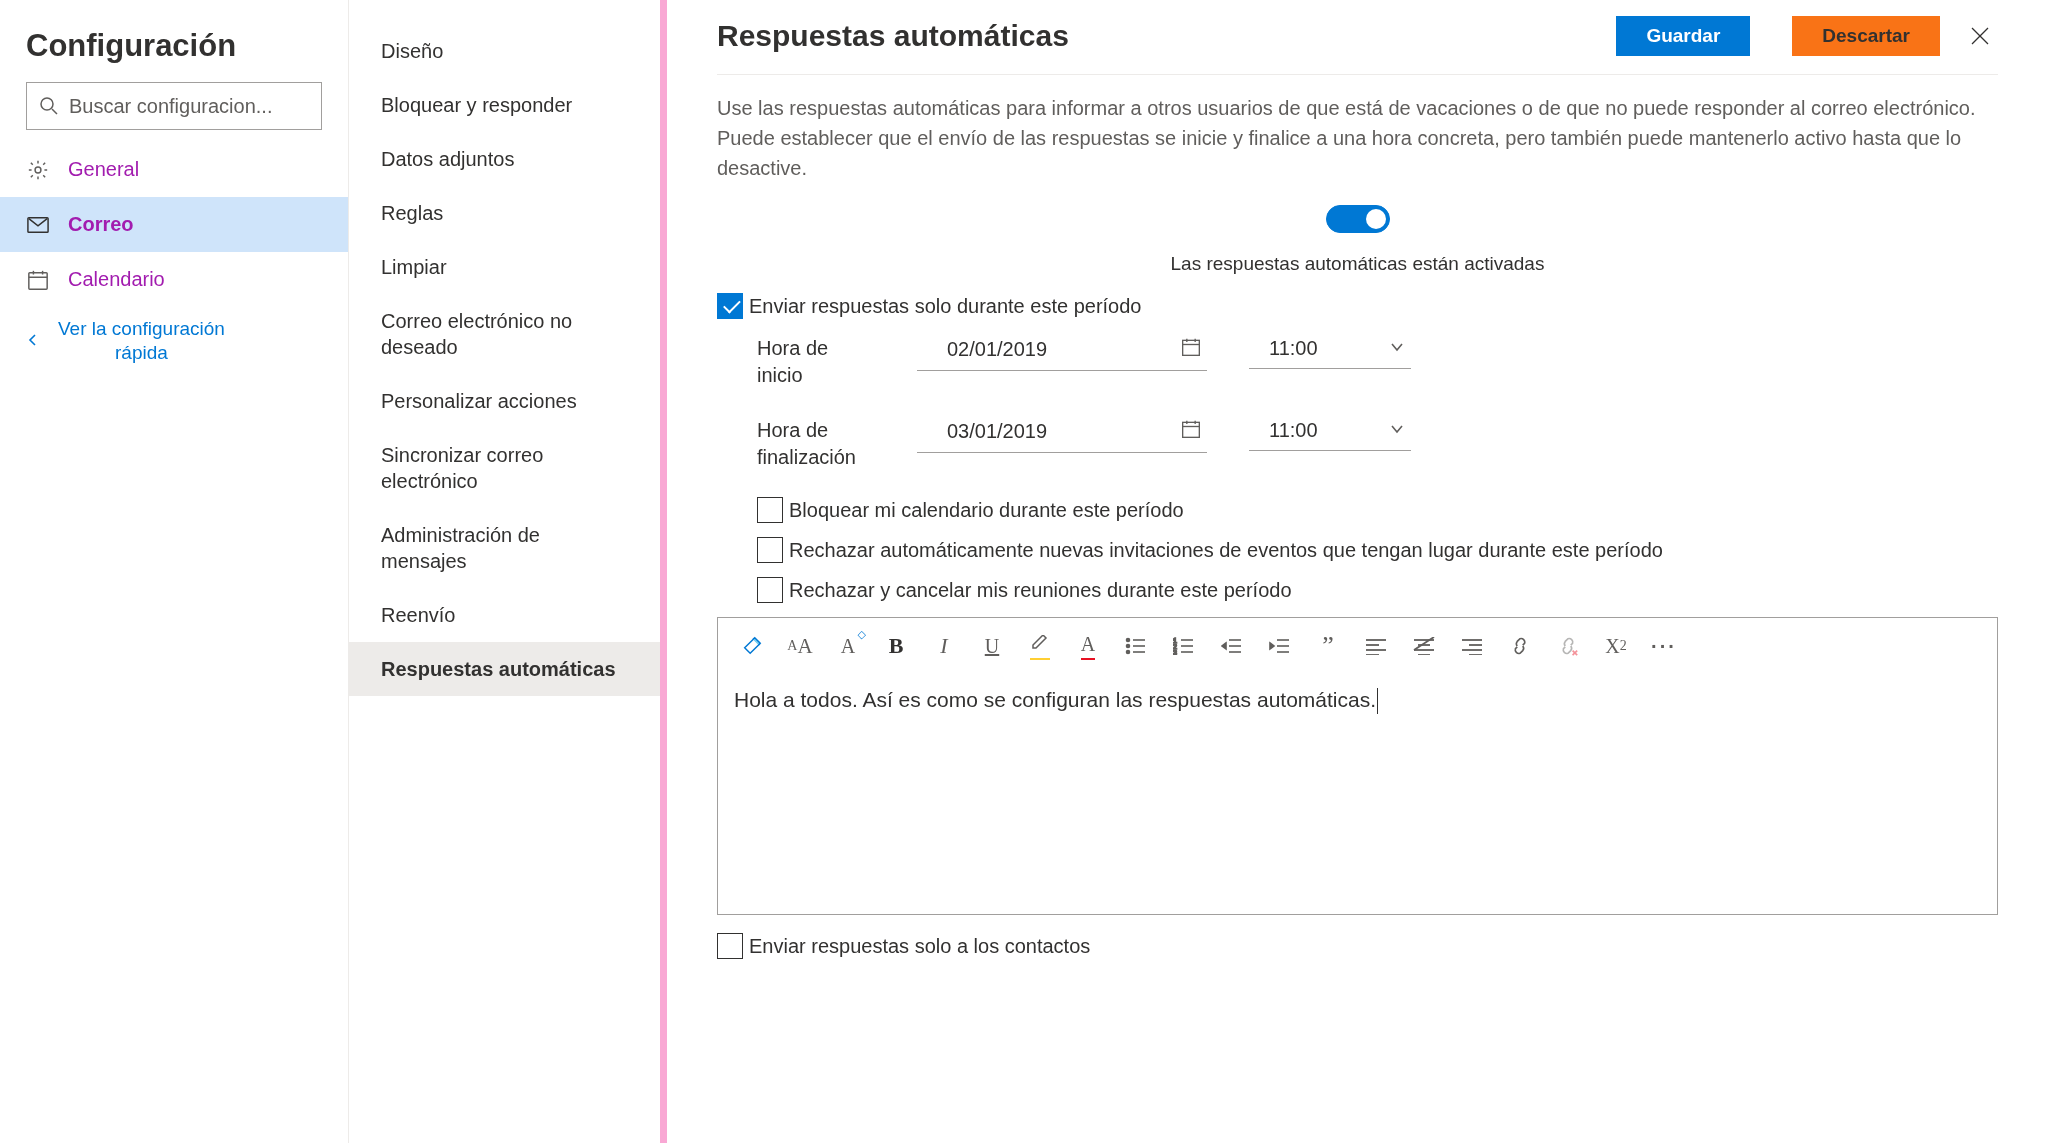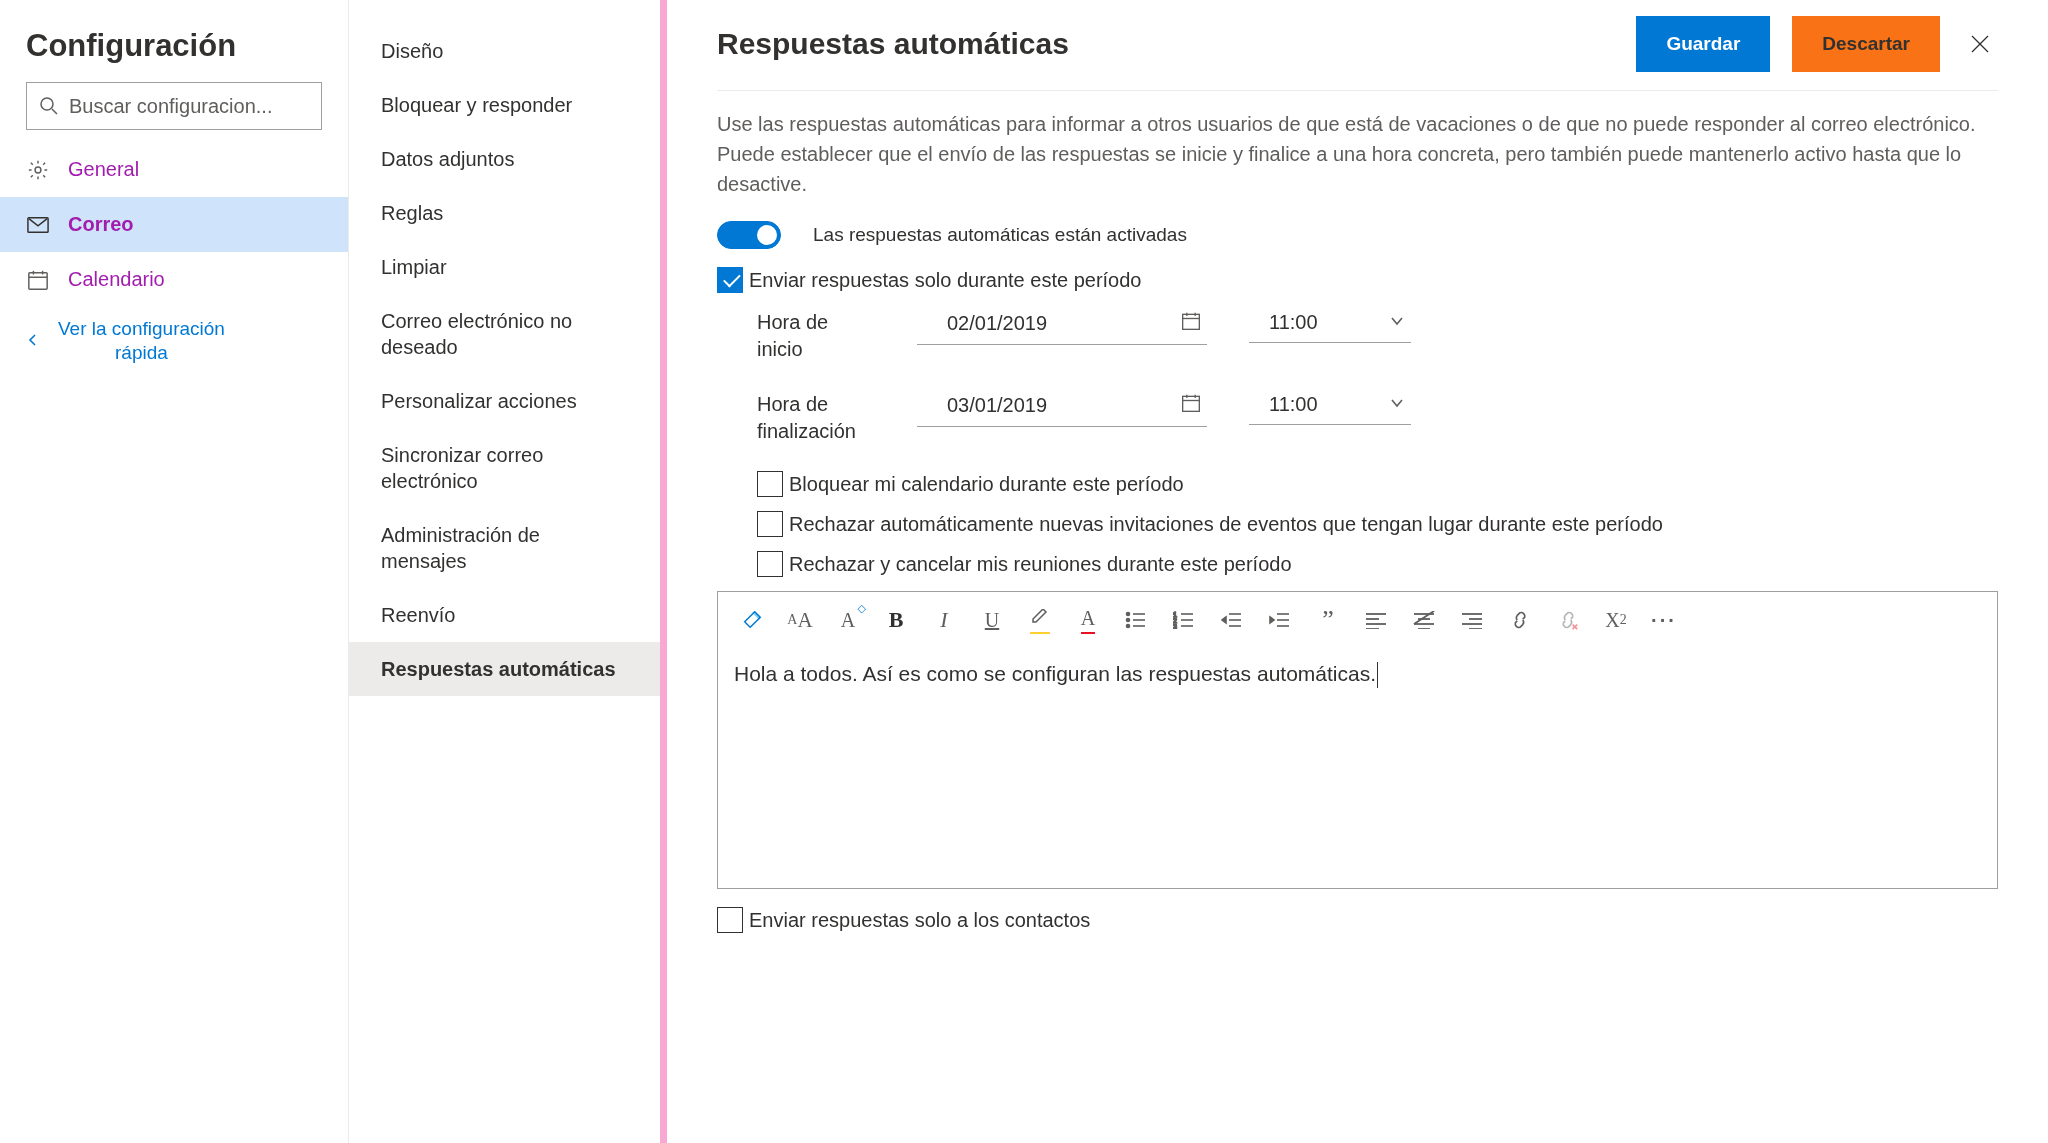--- a/index.html
+++ b/index.html
@@ -91,39 +91,40 @@
     padding-bottom: 18px;
     border-bottom:1px solid #edebe9;
     margin-bottom: 18px;
   }
   .header-row h2 {
     font-size: 30px;
     font-weight: 600;
   }
   .header-actions { display:flex; align-items:center; gap:22px; }
   .btn {
-    height: 56px;
+    height: 40px;
     padding: 0 30px;
     font-size: 19px;
     font-weight: 600;
     border:none;
     cursor:pointer;
+    margin-left:20px;
   }
   .btn-primary { background:#0078d4; color:#fff; }
   .btn-default { background:#f97316; color:#323130; }
   .close-x { font-size:24px; cursor:pointer; padding:4px 8px; color:#323130; }
   .close-x svg { display:block; }
   .desc {
     color:#605e5c;
     font-size:20px;
     line-height:1.5;
     margin-bottom: 22px;
   }
   
-  .toggle-row { display:flex; align-items:center; gap:32px; margin-bottom:18px; }
+  .toggle-row { display:flex; align-items:center; gap:20px; margin-bottom:18px;flex-direction:column; }
   .toggle {
     width: 64px; height:28px; background:#0078d4; border-radius:14px;
     border:1px solid #0078d4;
     position:relative; cursor:pointer;
   }
   .toggle::after {
     content:""; position:absolute; right:3px; top:3px;
     width:20px; height:20px; border-radius:50%; background:#fff;
   }
   

